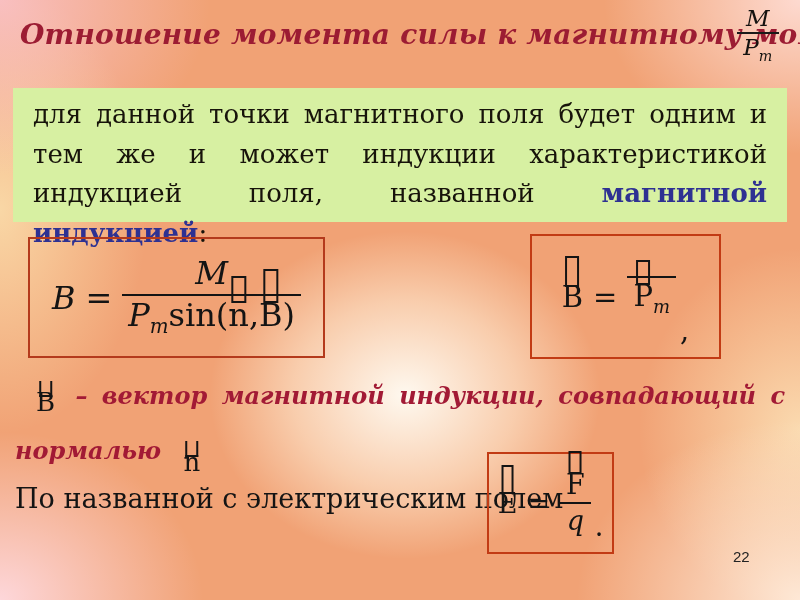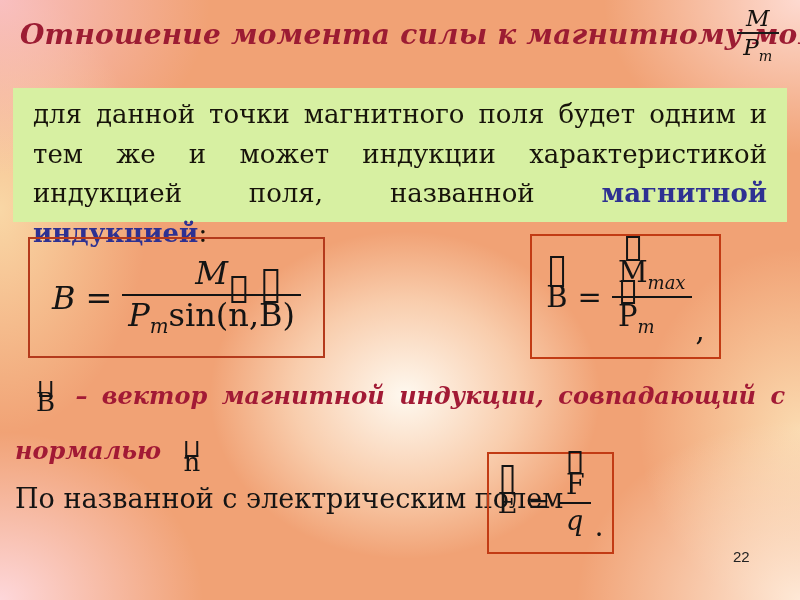--- a/index.html
+++ b/index.html
@@ -46,21 +46,21 @@
     position:absolute;border:2px solid #b43a1c;box-sizing:border-box;
     display:flex;align-items:center;justify-content:center;color:#141414;
   }
   .fbox1{left:28px;top:237px;width:297px;height:121px;font-size:32px;font-style:italic;}
   .fbox2{left:530px;top:234px;width:191px;height:125px;font-size:29px;font-style:normal;border-color:#c23b14;}
   .fbox3{left:487px;top:452px;width:127px;height:102px;font-size:27px;font-style:normal;border-color:#c23b14;}
 
   .f-eq{margin:0 10px;font-style:normal;}
   .frac{display:inline-flex;flex-direction:column;align-items:stretch;}
   .fr-top2{text-align:center;padding:0 6px 3px 6px;line-height:1.05;}
-  .fr-bot2{border-top:2px solid #141414;padding:3px 6px 0 6px;line-height:1.05;}
+  .fr-bot2{border-top:2px solid #141414;text-align:center;padding:3px 6px 0 6px;line-height:1.05;}
   .up{font-style:normal;}
   .tail{align-self:flex-end;margin:0 0 10px 4px;font-style:normal;}
 
   
   .vec{position:relative;display:inline-block;}
   .tofu{
     position:absolute;left:50%;transform:translateX(-50%);
     width:0.48em;height:0.85em;border:2.5px solid #141414;bottom:0.92em;
     background:transparent;box-sizing:border-box;
   }
@@ -109,21 +109,20 @@
     <span class="frac">
       <span class="fr-top2">M</span>
       <span class="fr-bot2"><span>P</span><sub>m</sub><span class="up">sin(</span><span class="vec"><span class="tofu"></span><span class="up">n</span></span><span class="up">,</span><span class="vec"><span class="tofu tall"></span><span class="up">B</span></span><span class="up">)</span></span>
     </span>
   </div>
 
   <div class="fbox fbox2">
     <span class="vec"><span class="tofu tall"></span><span>B</span></span>
     <span class="f-eq">=</span>
     <span class="frac">
-      <span class="fr-top2"><span class="vec"><span class="tofu"></span><span>M</span></span><sub>max</sub></span>
       <span class="fr-bot2"><span class="vec"><span class="tofu"></span><span>P</span></span><sub>m</sub></span>
     </span>
     <span class="tail">,</span>
   </div>
 
   <div class="note1">
     <span class="vec nsym"><span class="tofu open"></span><span>B</span></span>
     <span>–</span>
     <span>вектор магнитной индукции, совпадающий с</span>
   </div>

